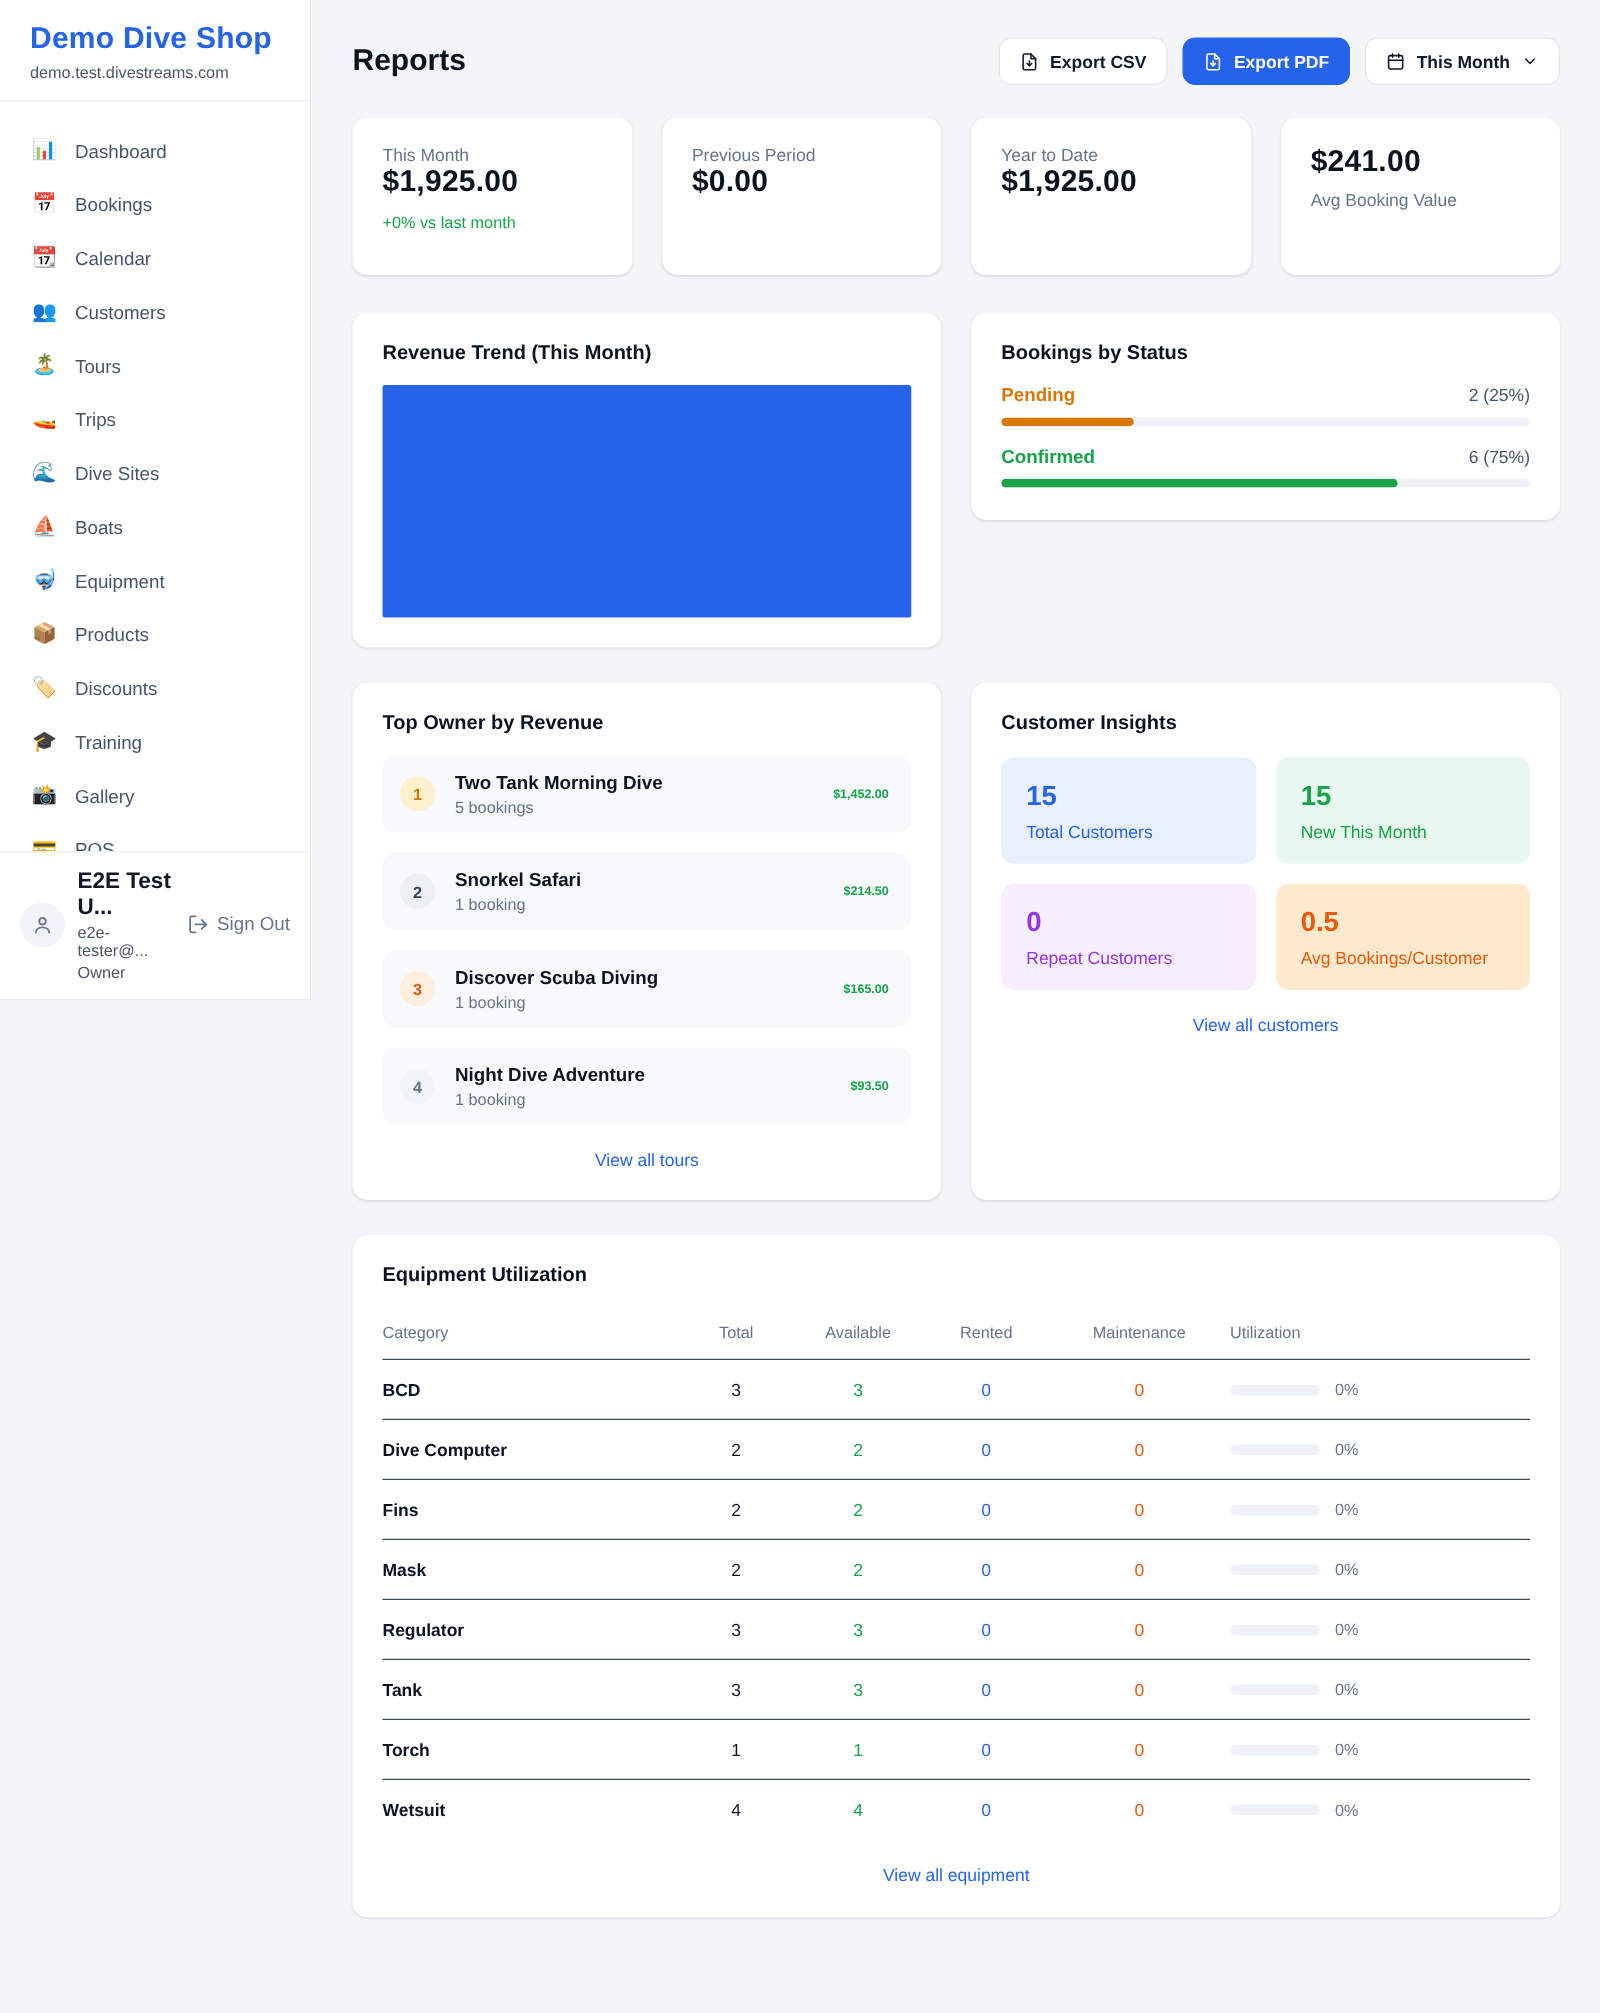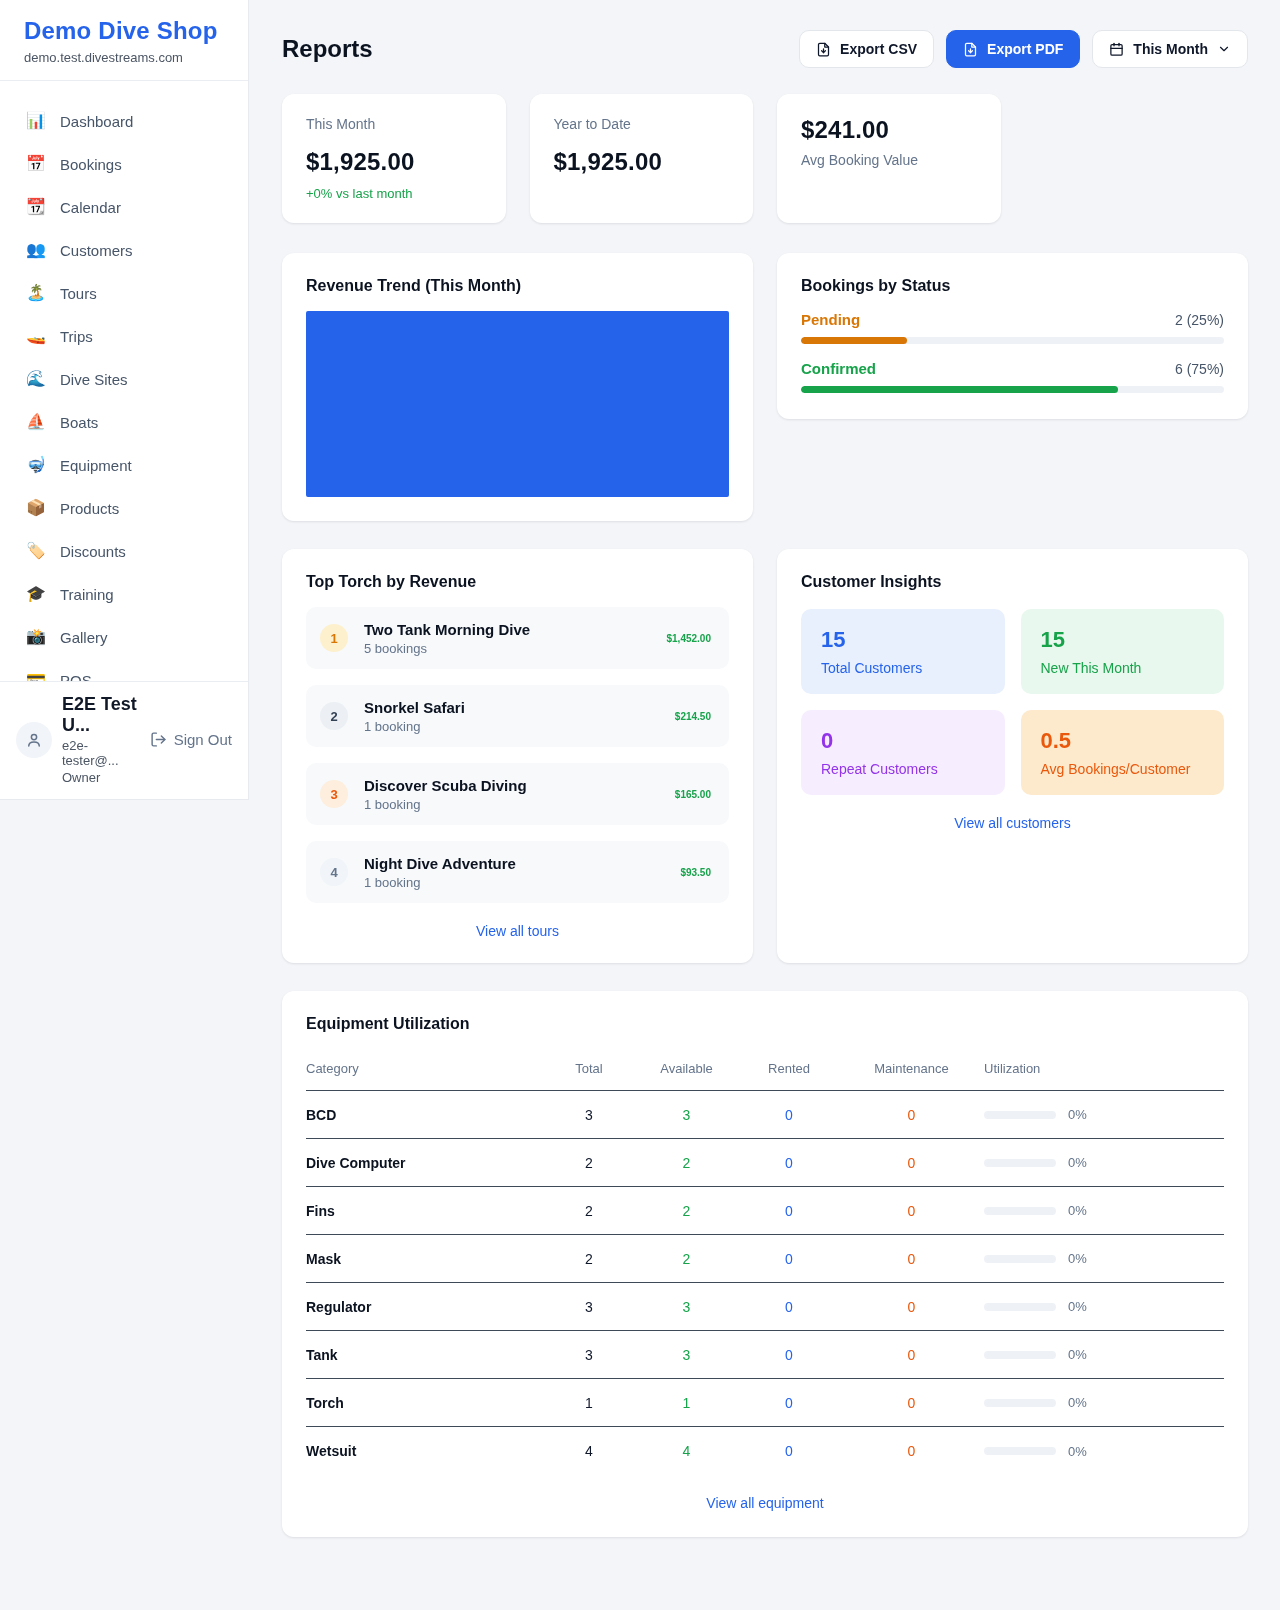--- a/index.html
+++ b/index.html
@@ -64,21 +64,21 @@
   .card {
     background: #fff; border-radius: 12px;
     box-shadow: 0 1px 3px rgba(15,23,42,.06), 0 1px 2px rgba(15,23,42,.04);
   }
   .card-title { font-size: 16px; font-weight: 700; color: #0b1220; }
 
   
   .stats-grid { display: grid; grid-template-columns: repeat(4, 1fr); gap: 24px; margin-bottom: 30px; }
   .stat-card { padding: 22px 24px; min-height: 126px; }
   .stat-label { font-size: 14px; color: #64748b; }
-  .stat-value { font-size: 24px; font-weight: 700; color: #0b1220; margin-top: 16px; letter-spacing: .2px; }
+  .stat-value { font-size: 24px; font-weight: 700; color: #0b1220; margin-top: 0; letter-spacing: .2px; }
   .stat-card.value-first .stat-value { margin-top: 0; }
   .stat-card.value-first .stat-label { margin-top: 8px; }
   .stat-change { font-size: 13px; color: #16a34a; margin-top: 10px; }
 
   
   .charts-row { display: grid; grid-template-columns: 1fr 1fr; gap: 24px; align-items: start; margin-bottom: 28px; }
   .revenue-card { padding: 24px; }
   .revenue-block { margin-top: 16px; height: 186px; border-radius: 2px; }
   .status-card { padding: 24px 24px 26px; }
   .status-row { margin-top: 16px; }
@@ -262,20 +262,24 @@
       </div>
     </div>
 
     <div class="stats-grid" id="stats-grid">
         <section class="card stat-card">
           <div class="stat-label">This Month</div>
           <div class="stat-value">$1,925.00</div>
           <div class="stat-change">+0% vs last month</div>
         </section>
         <section class="card stat-card">
+          <div class="stat-label">Previous Period</div>
+          <div class="stat-value">$0.00</div>
+        </section>
+        <section class="card stat-card">
           <div class="stat-label">Year to Date</div>
           <div class="stat-value">$1,925.00</div>
         </section>
         <section class="card stat-card value-first">
           <div class="stat-value">$241.00</div>
           <div class="stat-label">Avg Booking Value</div>
         </section>
       </div>
 
     <div class="charts-row">
@@ -303,21 +307,21 @@
               <div class="status-track">
                 <div class="status-fill" style="width: 75%; background: rgb(22, 163, 74);"></div>
               </div>
             </div>
           </div>
       </section>
     </div>
 
     <div class="mid-row">
       <section class="card tours-card">
-        <h2 class="card-title">Top Torch by Revenue</h2>
+        <h2 class="card-title">Top Owner by Revenue</h2>
         <div id="tour-rows">
             <div class="tour-row">
               <div class="rank-badge" style="color: rgb(217, 119, 6); background: rgb(253, 240, 205);">1</div>
               <div class="tour-mid">
                 <div class="tour-name">Two Tank Morning Dive</div>
                 <div class="tour-bookings">5 bookings</div>
               </div>
               <div class="tour-revenue">$1,452.00</div>
             </div>
             <div class="tour-row">

